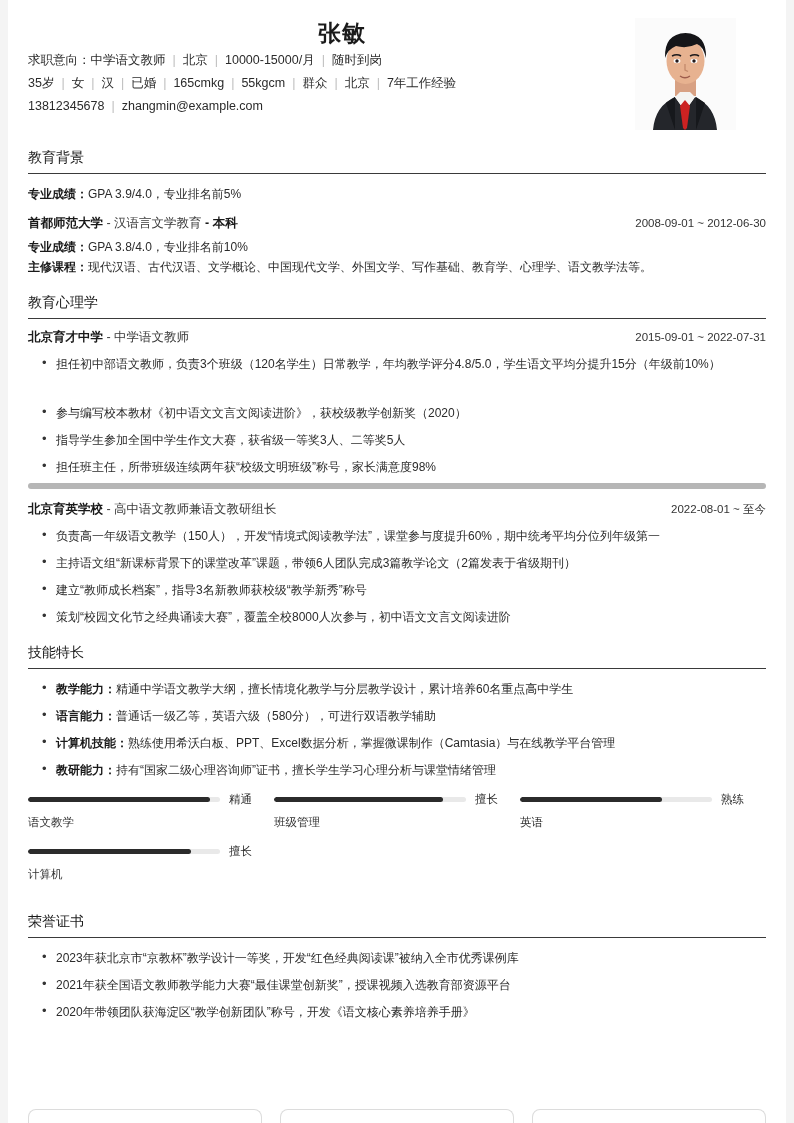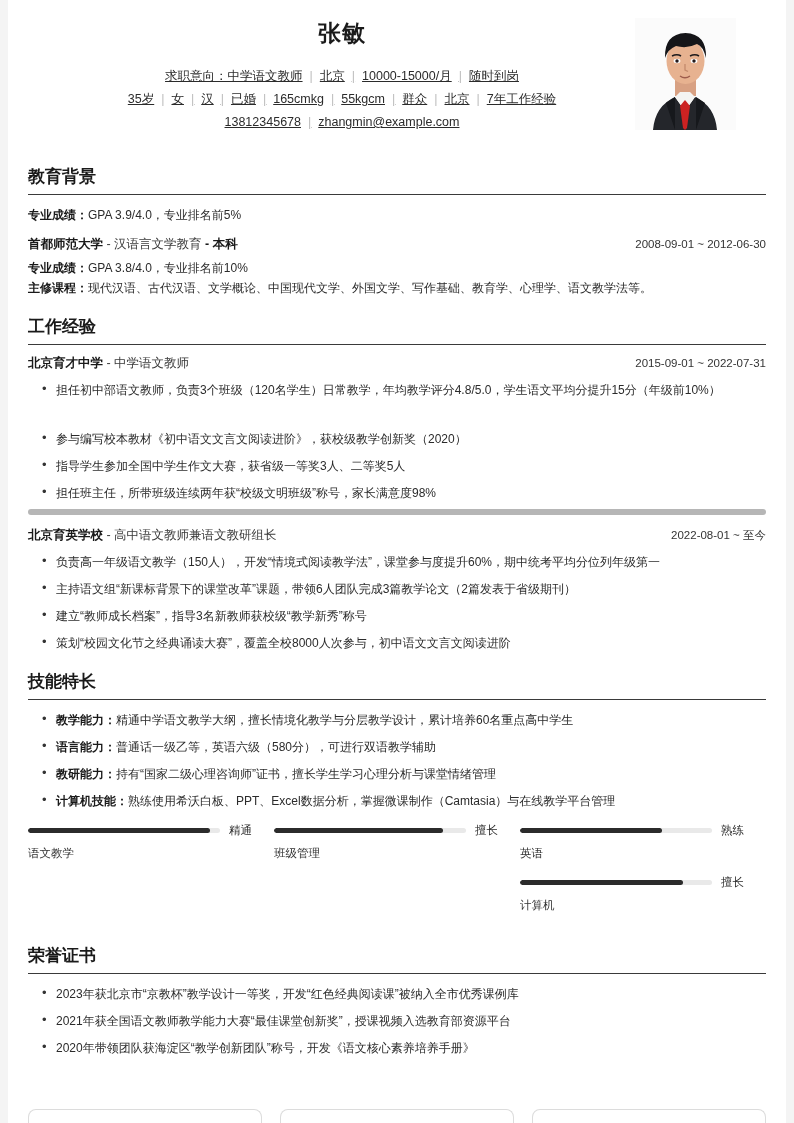--- a/index.html
+++ b/index.html
@@ -25,50 +25,47 @@
   .header {
     position: relative;
     padding: 18px 20px 14px 20px;
   }
   .name {
     text-align: center;
     font-size: 23px;
     font-weight: bold;
     color: #1a1a1a;
     letter-spacing: 1px;
-    margin-bottom: 16px;
     padding-right: 110px;
   }
   .meta-line {
-    text-align: center;
     font-size: 12.5px;
     color: #2b2b2b;
     line-height: 23px;
     padding-right: 110px;
     white-space: nowrap;
-    text-decoration: underline;
   }
   .meta-line .sep {
     color: #bdbdbd;
     padding: 0 7px;
     font-weight: 300;
   }
   .avatar {
     position: absolute;
     right: 50px; top: 18px;
     width: 101px; height: 112px;
     background: #fbfbfb;
     overflow: hidden;
   }
 
   
   .section { padding: 0 20px; margin-top: 17px; }
   .section-title {
-    font-size: 17px;
-    font-weight: bold;
+    font-size: 14px;
+    font-weight: normal;
     color: #1a1a1a;
     padding-bottom: 6px;
   }
   .section-rule {
     height: 1px; background: #3a3a3a;
     margin-bottom: 10px;
   }
 
   .entry { margin-bottom: 11px; }
   .entry-head {
@@ -109,21 +106,20 @@
   .job-scroll .track {
     position: absolute; left: 0; right: 0; top: 0;
     height: 6px; border-radius: 3px;
     background: #b6b6b6;
   }
 
   
   .skill-grid {
     display: flex; flex-wrap: wrap;
     margin-top: 12px;
-    justify-content: flex-end;
   }
   .skill-cell { width: 33.333%; margin-bottom: 14px; padding-right: 22px; }
   .skill-row { display: flex; align-items: center; gap: 9px; }
   .skill-track {
     flex: 1;
     height: 5px; border-radius: 3px;
     background: #e9e9e9;
     overflow: hidden;
   }
   .skill-fill { height: 100%; background: #2b2b2b; border-radius: 3px; }
@@ -203,21 +199,21 @@
             <div class="entry-title"><span>首都师范大学</span><span class="light"> - 汉语言文学教育</span><span> - 本科</span></div>
             <div class="entry-date">2008-09-01 ~ 2012-06-30</div>
           </div>
           <div class="kv"><b>专业成绩：</b><span>GPA 3.8/4.0，专业排名前10%</span></div>
           <div class="kv"><b>主修课程：</b><span>现代汉语、古代汉语、文学概论、中国现代文学、外国文学、写作基础、教育学、心理学、语文教学法等。</span></div>
         </div>
       </div>
   </div>
 
   <div class="section">
-    <div class="section-title">工作经验</div>
+    <div class="section-title">教育心理学</div>
     <div class="section-rule"></div>
     <div id="work-entries">
         <div class="entry">
           <div class="entry-head">
             <div class="entry-title"><span>北京育才中学</span><span class="light"> - 中学语文教师</span></div>
             <div class="entry-date">2015-09-01 ~ 2022-07-31</div>
           </div>
           <ul class="bullets">
             <li class="tall">担任初中部语文教师，负责3个班级（120名学生）日常教学，年均教学评分4.8/5.0，学生语文平均分提升15分（年级前10%）</li>
             <li>参与编写校本教材《初中语文文言文阅读进阶》，获校级教学创新奖（2020）</li>
@@ -242,22 +238,22 @@
         </div>
       </div>
   </div>
 
   <div class="section">
     <div class="section-title">技能特长</div>
     <div class="section-rule"></div>
     <ul class="bullets" id="skill-items">
         <li><b>教学能力：</b><span>精通中学语文教学大纲，擅长情境化教学与分层教学设计，累计培养60名重点高中学生</span></li>
         <li><b>语言能力：</b><span>普通话一级乙等，英语六级（580分），可进行双语教学辅助</span></li>
+        <li><b>计算机技能：</b><span>熟练使用希沃白板、PPT、Excel数据分析，掌握微课制作（Camtasia）与在线教学平台管理</span></li>
         <li><b>教研能力：</b><span>持有“国家二级心理咨询师”证书，擅长学生学习心理分析与课堂情绪管理</span></li>
-        <li><b>计算机技能：</b><span>熟练使用希沃白板、PPT、Excel数据分析，掌握微课制作（Camtasia）与在线教学平台管理</span></li>
       </ul>
     <div class="skill-grid" id="skill-bars">
         <div class="skill-cell">
           <div class="skill-row">
             <div class="skill-track">
               <div class="skill-fill" style="width: 95%;"></div>
             </div>
             <div class="skill-level">精通</div>
           </div>
           <div class="skill-name">语文教学</div>

